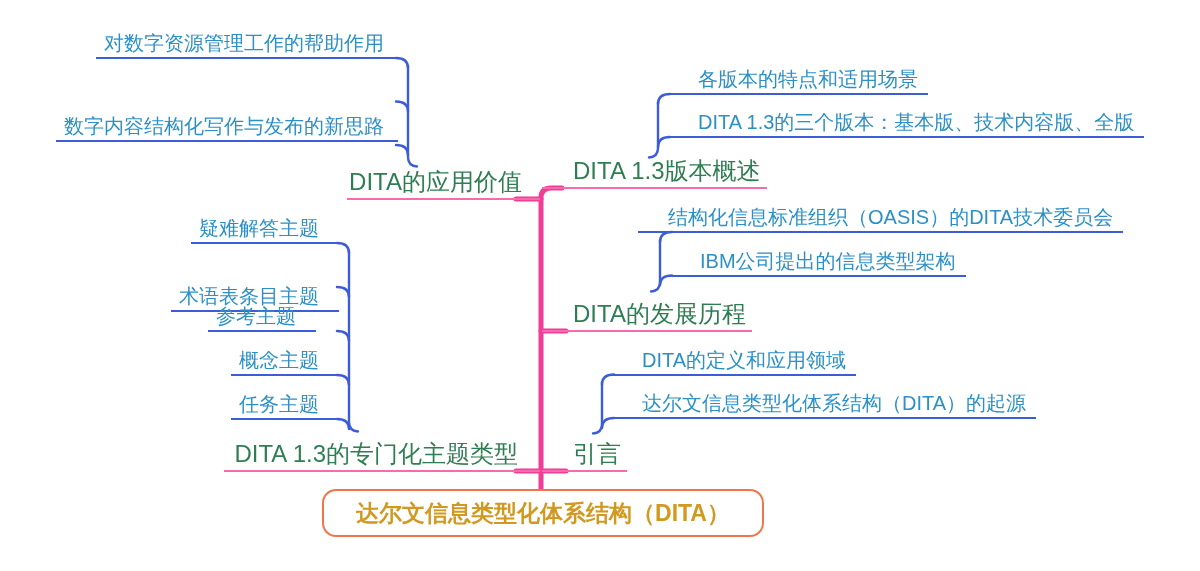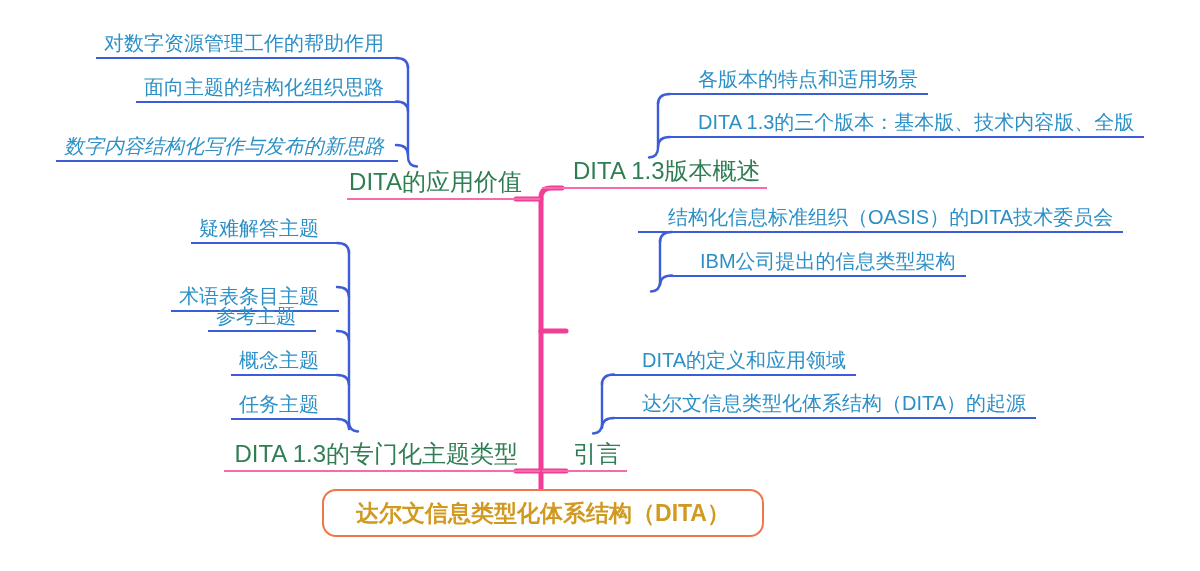--- a/index.html
+++ b/index.html
@@ -72,39 +72,39 @@
       <path d="M 337 287 Q 349 287 349 297"></path>
       <path d="M 337 331 Q 349 331 349 341"></path>
       <path d="M 337 375 Q 349 375 349 385"></path>
       <path d="M 337 419 Q 349 419 349 429"></path>
       <path d="M 349 251 V 422 Q 349 431 358 431.5"></path>
     </g>
   </svg>
 
   <div class="topic main-topic main-right" style="left:542px;top:157px;">DITA 1.3版本概述</div>
 
+  <div class="topic main-topic main-right" style="left:542px;top:300px;">DITA的发展历程</div>
 
   <div class="topic main-topic main-right" style="left:542px;top:440px;">引言</div>
 
   <div class="topic main-topic main-left" style="right:660px;top:168px;padding-right:18px;padding-left:2px;">DITA的应用价值</div>
 
   <div class="topic main-topic main-left" style="right:660px;top:440px;padding-right:22px;padding-left:10px;">DITA 1.3的专门化主题类型</div>
 
   <div class="topic sub-topic sub-right" style="left:668px;top:65px;">各版本的特点和适用场景</div>
   <div class="topic sub-topic sub-right" style="left:668px;top:108px;">DITA 1.3的三个版本：基本版、技术内容版、全版</div>
 
   <div class="topic sub-topic sub-right" style="left:638px;top:203px;">结构化信息标准组织（OASIS）的DITA技术委员会</div>
   <div class="topic sub-topic sub-right" style="left:670px;top:247px;">IBM公司提出的信息类型架构</div>
 
   <div class="topic sub-topic sub-right" style="left:612px;top:346px;">DITA的定义和应用领域</div>
   <div class="topic sub-topic sub-right" style="left:612px;top:389px;">达尔文信息类型化体系结构（DITA）的起源</div>
 
   <div class="topic sub-topic sub-left" style="right:802px;top:29px;padding-right:14px;">对数字资源管理工作的帮助作用</div>
-  <div class="topic sub-topic sub-left" style="right:802px;top:73px;padding-right:14px;">面向主题的结构化组织思路</div>
-  <div class="topic sub-topic sub-left" style="right:802px;top:132px;padding-right:14px;font-style:italic;">数字内容结构化写作与发布的新思路</div>
+  <div class="topic sub-topic sub-left" style="right:802px;top:112px;padding-right:14px;">数字内容结构化写作与发布的新思路</div>
 
   <div class="topic sub-topic sub-left" style="right:861px;top:214px;padding-right:20px;">疑难解答主题</div>
   <div class="topic sub-topic sub-left" style="right:861px;top:258px;padding-right:20px;margin-top:24px;">术语表条目主题</div>
   <div class="topic sub-topic sub-left" style="right:884px;top:302px;padding-right:20px;">参考主题</div>
   <div class="topic sub-topic sub-left" style="right:861px;top:346px;padding-right:20px;">概念主题</div>
   <div class="topic sub-topic sub-left" style="right:861px;top:390px;padding-right:20px;">任务主题</div>
 
   <div class="root">达尔文信息类型化体系结构（DITA）</div>
 
 </div>

